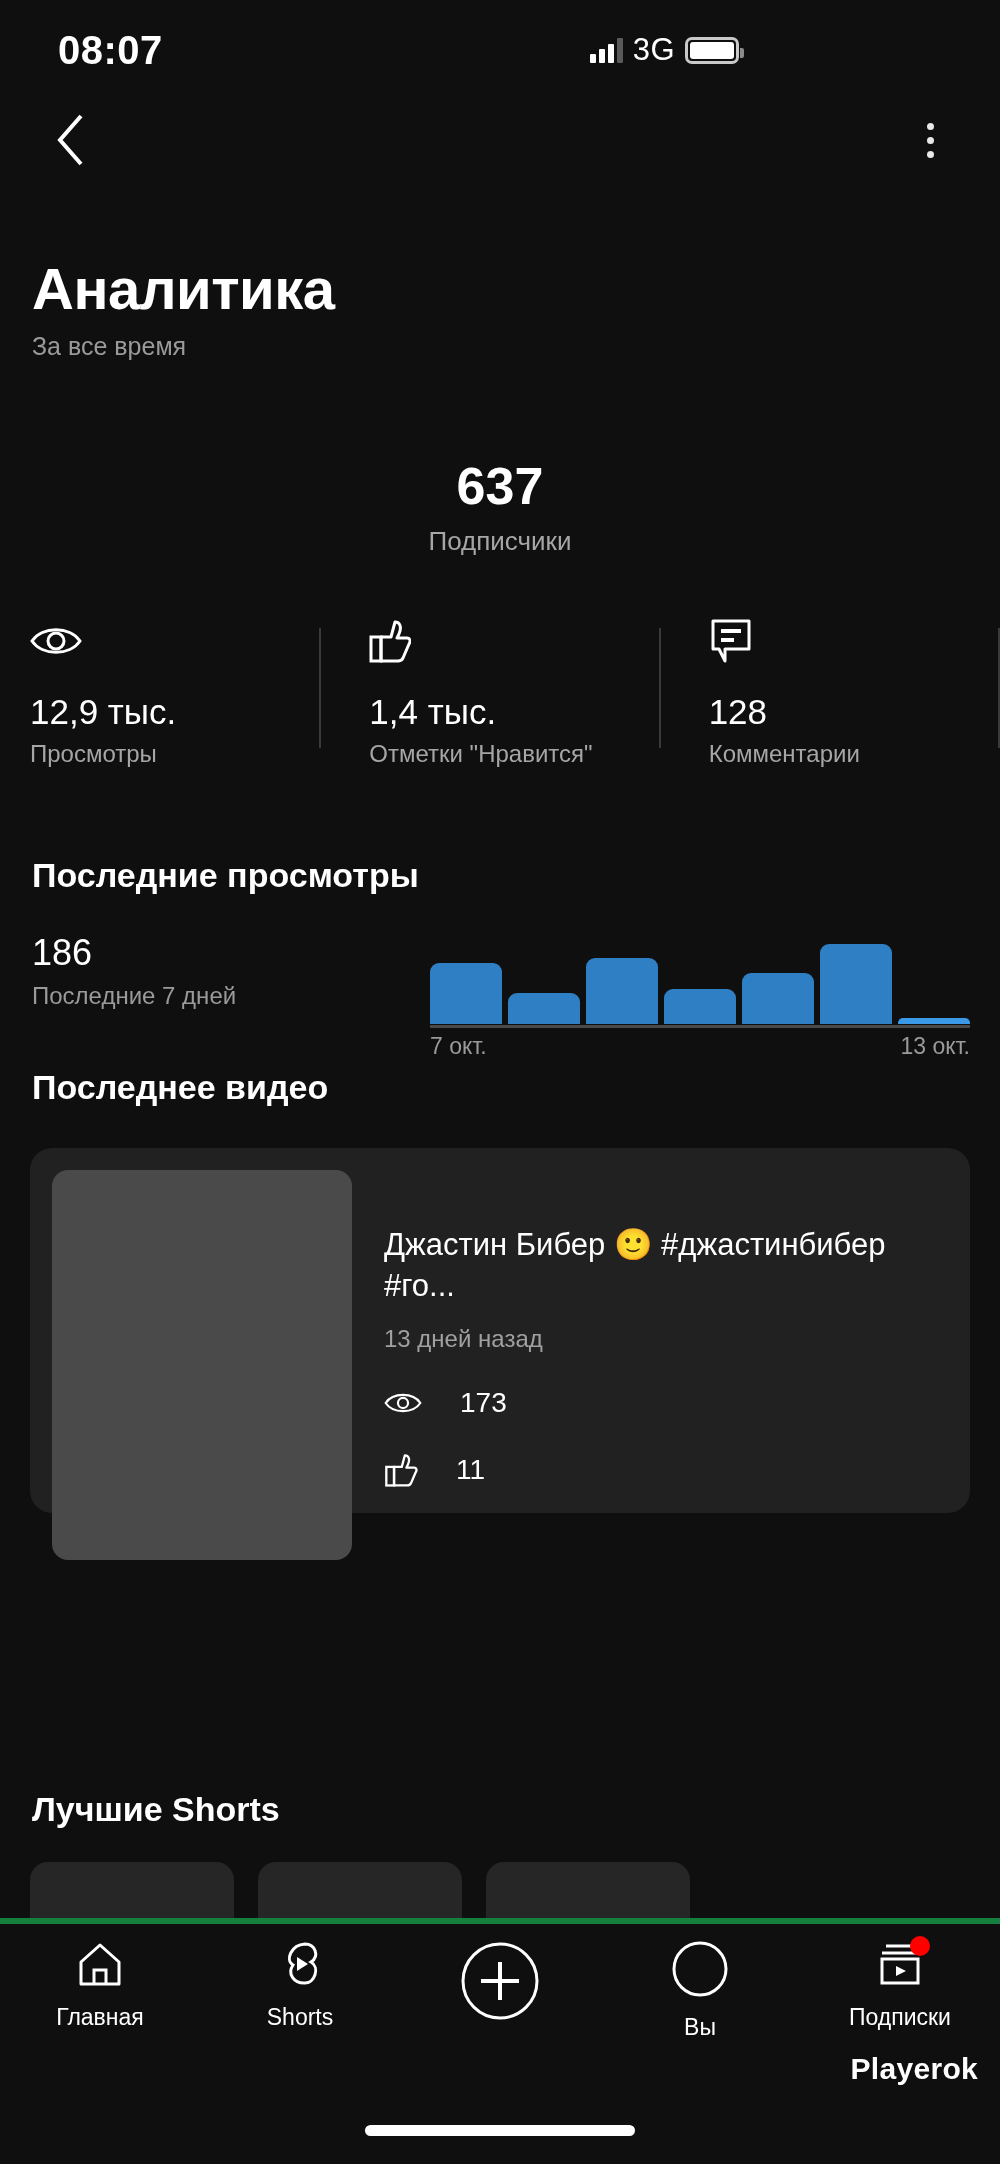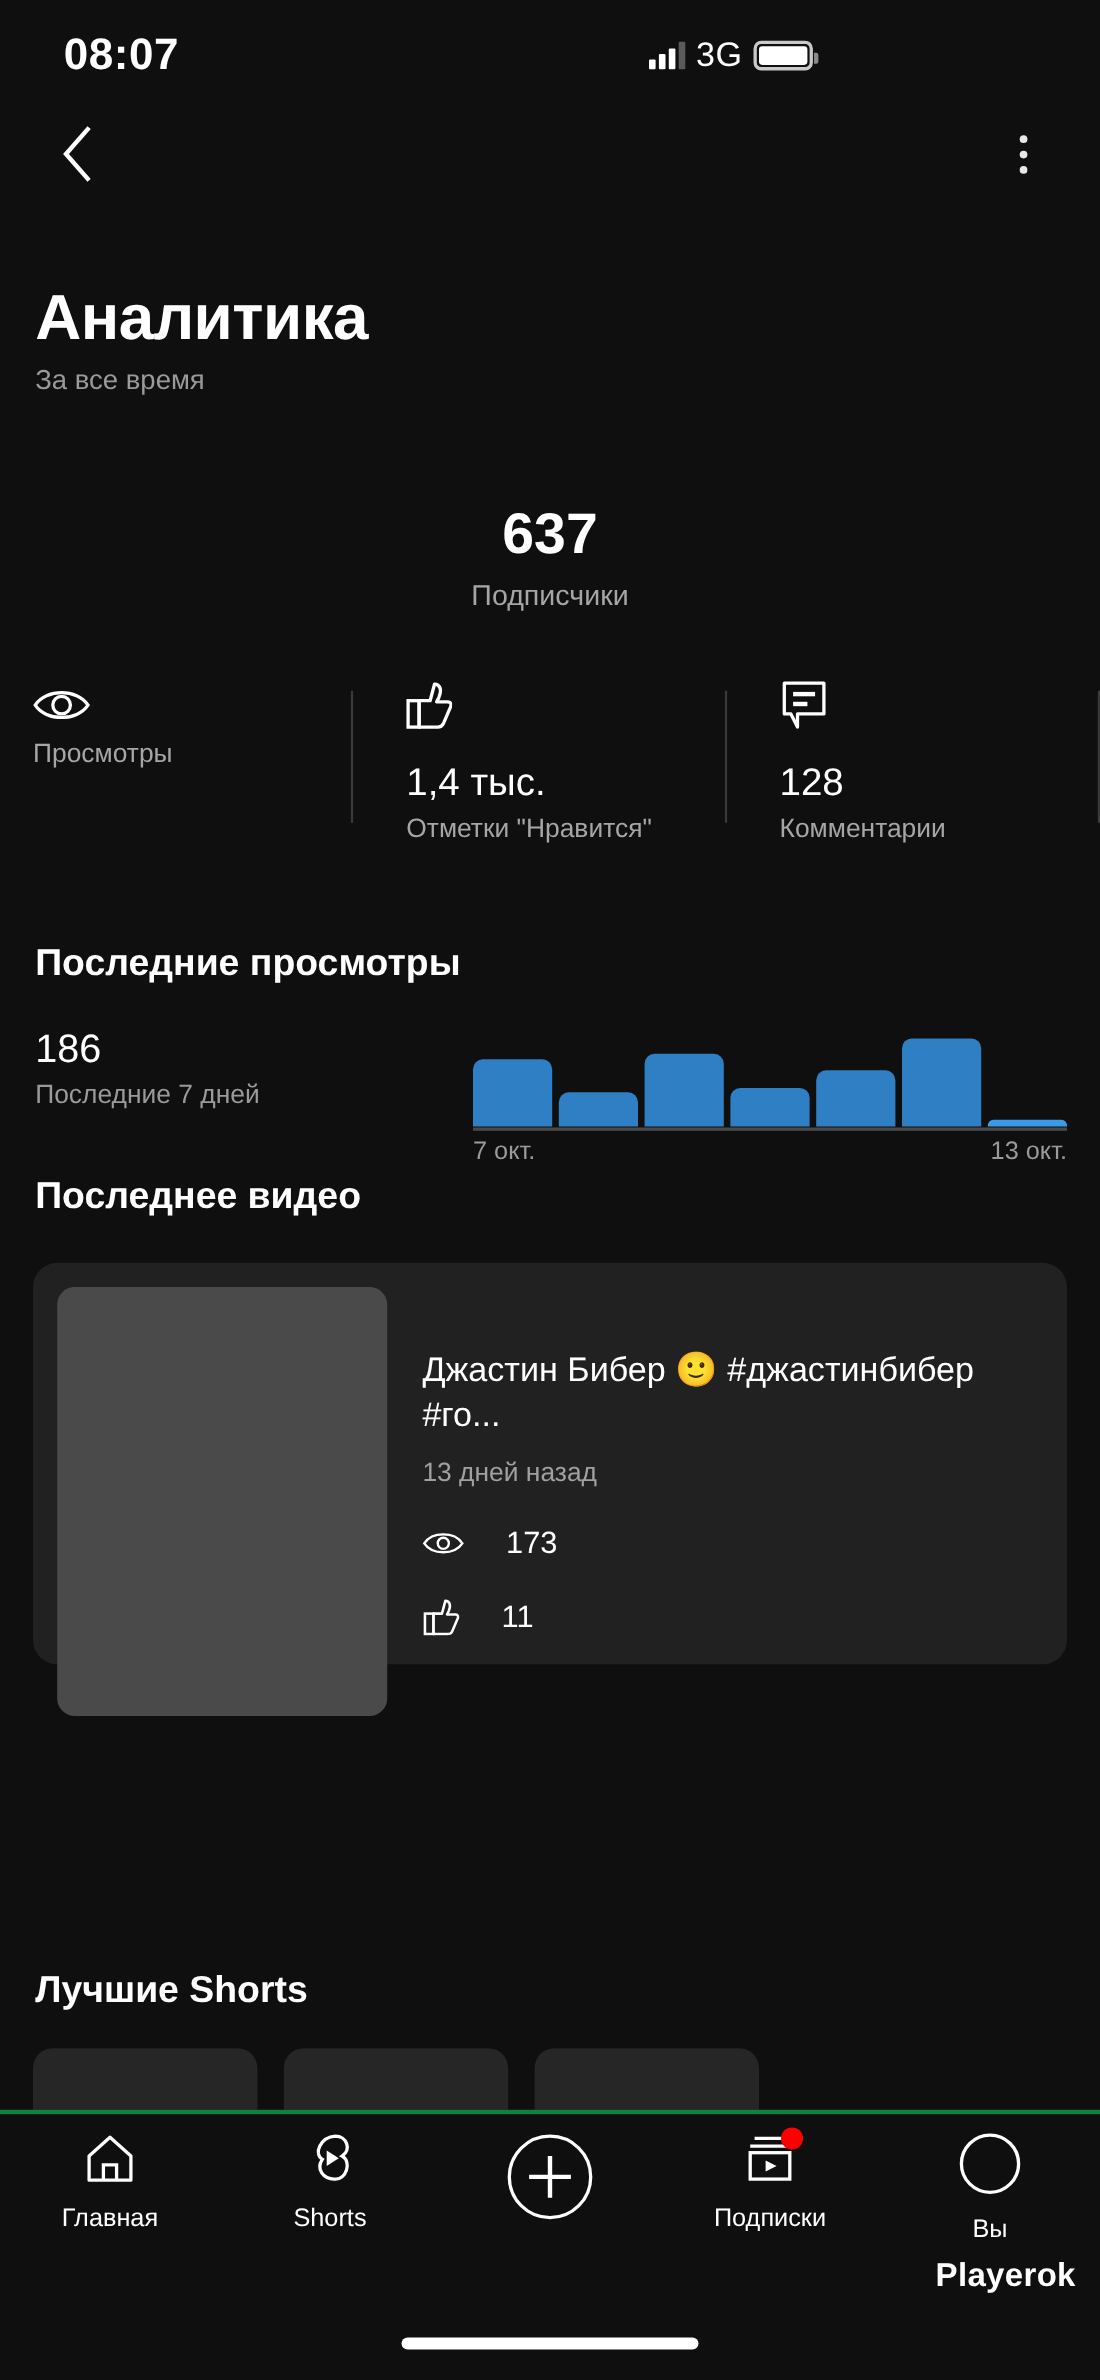--- a/index.html
+++ b/index.html
@@ -99,21 +99,21 @@
   .vstat span{ font-size:28px; color:#fff; }
 
   
   .shorts-row{ position:absolute; left:30px; top:1862px; width:1000px; height:120px;
     display:flex; gap:24px; }
   .short{ width:204px; height:120px; background:#262626; border-radius:18px; flex:none; }
 
   
   .navbar{
     position:absolute; left:0; bottom:0; width:1000px; height:246px;
-    background:#0f0f0f; border-top:4px solid #15803d;
+    background:#0f0f0f; border-top:6px solid #15803d;
   }
   .navitems{ display:flex; width:1000px; height:150px; padding-top:16px; }
   .navitem{ flex:1; display:flex; flex-direction:column; align-items:center; gap:12px; }
   .navitem .nlabel{ font-size:23px; color:#fff; }
   .nbadge{ position:absolute; top:-4px; right:-6px; width:20px; height:20px;
     background:#f00; border-radius:50%; }
   .niconwrap{ position:relative; }
   .watermark{ position:absolute; right:22px; bottom:78px; font-size:30px;
     font-weight:700; color:#fff; letter-spacing:.3px; }
   .homebar{ position:absolute; left:50%; transform:translateX(-50%); bottom:28px;
@@ -165,20 +165,21 @@
 
   <div class="metrics">
 
     <div class="metric">
       <div class="ic">
         <svg width="52" height="36" viewBox="0 0 52 36">
           <path d="M2 18 C12 3, 40 3, 50 18 C40 33, 12 33, 2 18 Z" fill="none" stroke="#fff" stroke-width="3"></path>
           <circle cx="26" cy="18" r="8" fill="none" stroke="#fff" stroke-width="3"></circle>
         </svg>
       </div>
+      <div class="val">12,9 тыс.</div>
       <div class="lab">Просмотры</div>
       <div class="vrule"></div>
     </div>
 
     <div class="metric">
       <div class="ic">
         <svg width="42" height="44" viewBox="0 0 42 44">
           <path d="M12 42 L12 18 L22 18 L26 3 C31 3, 33 8, 30 15 L28 19 L38 19 C41 19, 42 22, 40 25 L34 39 C33 41, 31 42, 29 42 Z" fill="none" stroke="#fff" stroke-width="3" stroke-linejoin="round"></path>
           <rect x="2" y="18" width="10" height="24" fill="none" stroke="#fff" stroke-width="3"></rect>
         </svg>
@@ -284,37 +285,37 @@
           <svg width="82" height="82" viewBox="0 0 82 82">
             <circle cx="41" cy="41" r="37" fill="none" stroke="#fff" stroke-width="3"></circle>
             <path d="M41 22 L41 60 M22 41 L60 41" stroke="#fff" stroke-width="4"></path>
           </svg>
         </div>
         <div class="nlabel"></div>
       </div>
 
       <div class="navitem">
         <div class="niconwrap">
+          <svg width="58" height="58" viewBox="0 0 58 58">
+            <circle cx="29" cy="29" r="26" fill="none" stroke="#fff" stroke-width="3"></circle>
+          </svg>
+        </div>
+        <div class="nlabel">Вы</div>
+      </div>
+
+      <div class="navitem">
+        <div class="niconwrap">
           <svg width="48" height="48" viewBox="0 0 48 48">
             <path d="M10 6 L38 6 M6 13 L42 13" stroke="#fff" stroke-width="3"></path>
             <rect x="6" y="19" width="36" height="24" fill="none" stroke="#fff" stroke-width="3"></rect>
             <path d="M20 26 L30 31 L20 36 Z" fill="#fff"></path>
           </svg>
           <span class="nbadge"></span>
         </div>
         <div class="nlabel">Подписки</div>
       </div>
-
-      <div class="navitem">
-        <div class="niconwrap">
-          <svg width="58" height="58" viewBox="0 0 58 58">
-            <circle cx="29" cy="29" r="26" fill="none" stroke="#fff" stroke-width="3"></circle>
-          </svg>
-        </div>
-        <div class="nlabel">Вы</div>
-      </div>
     </div>
 
     <div class="watermark">Playerok</div>
     <div class="homebar"></div>
   </div>
 
 </div>
 
 </body></html>

